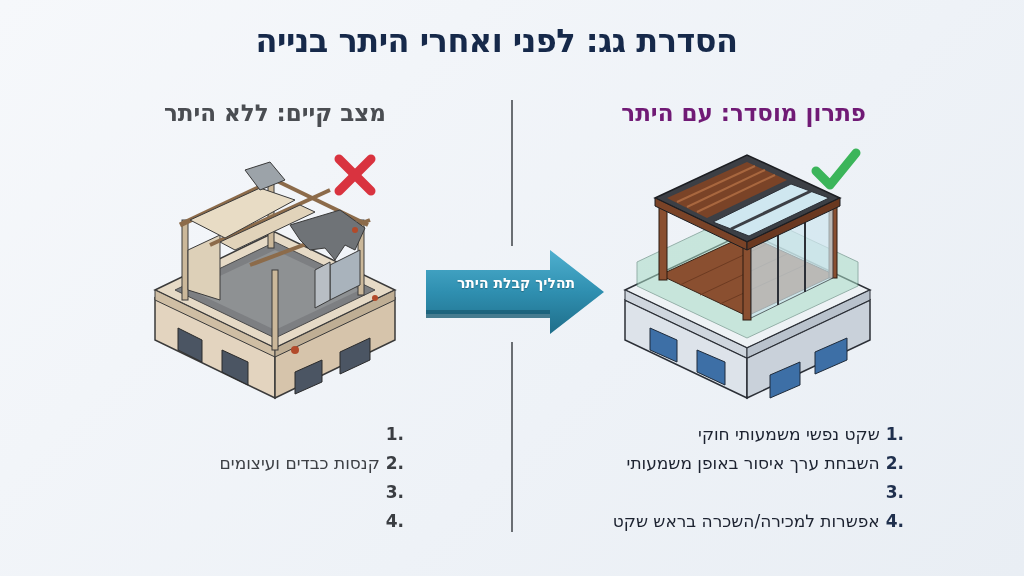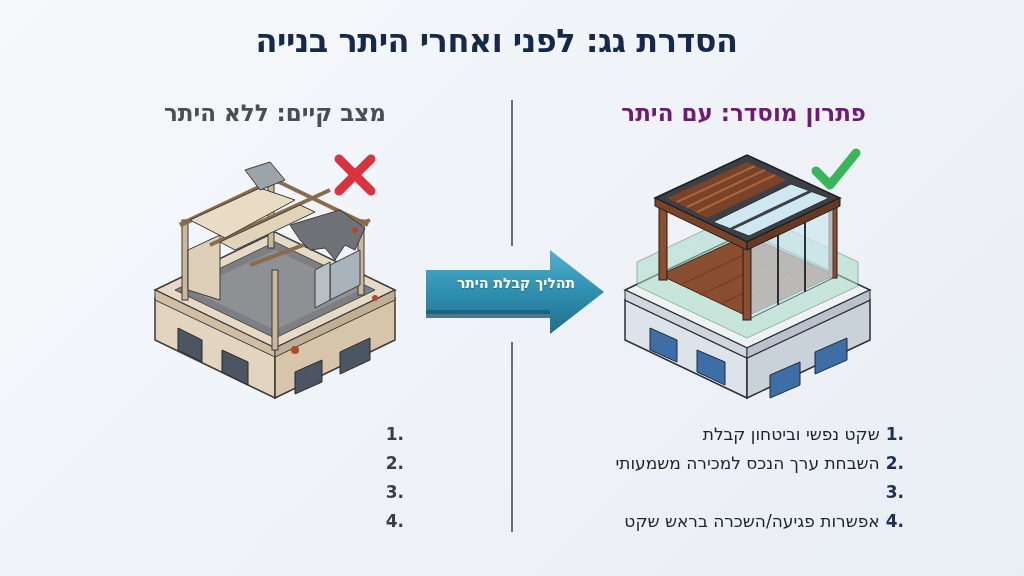--- a/index.html
+++ b/index.html
@@ -170,38 +170,39 @@
   <polygon points="4,62 128,62 128,70 4,70" fill="#1a5c74" opacity="0.8"></polygon>
 </svg>
 <div class="arrow-label">תהליך קבלת היתר</div>
 
 <ul class="list list-left">
   <li>
     <span class="num">1.</span>
   </li>
   <li>
     <span class="num">2.</span>
+    <span>קנסות כבדים ועיצומים</span>
   </li>
   <li>
     <span class="num">3.</span>
   </li>
   <li>
     <span class="num">4.</span>
   </li>
 </ul>
 
 <ul class="list list-right">
   <li>
     <span class="num">1.</span>
-    <span>שקט נפשי וביטחון קבלת</span>
+    <span>שקט נפשי משמעותי חוקי</span>
   </li>
   <li>
     <span class="num">2.</span>
-    <span>השבחת ערך הנכס למכירה משמעותי</span>
+    <span>השבחת ערך איסור באופן משמעותי</span>
   </li>
   <li>
     <span class="num">3.</span>
   </li>
   <li>
     <span class="num">4.</span>
-    <span>אפשרות פגיעה/השכרה בראש שקט</span>
+    <span>אפשרות למכירה/השכרה בראש שקט</span>
   </li>
 </ul>
 
 </body></html>

